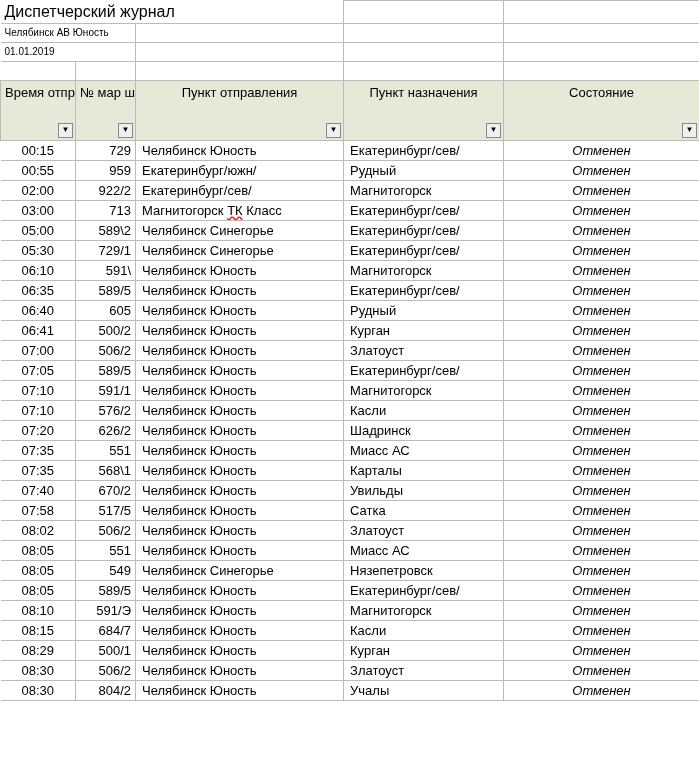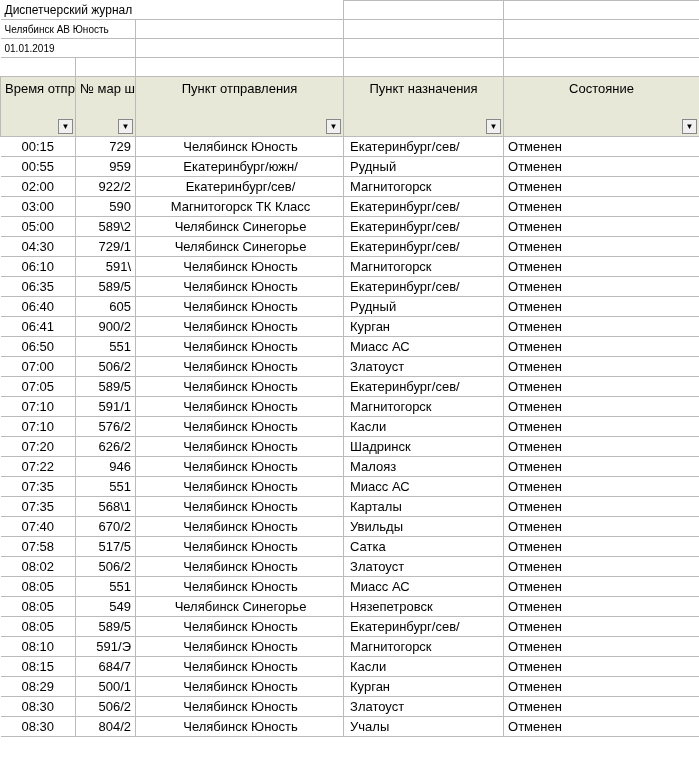--- a/index.html
+++ b/index.html
@@ -18,21 +18,21 @@
   }
   td, th {
     border: 1px solid #bbb;
     padding: 2px 4px;
     vertical-align: middle;
     height: 19px;
     overflow: hidden;
     white-space: nowrap;
   }
   .title-cell {
-    font-size: 12px;
+    font-size: 16px;
     border-left: none;
     border-top: none;
   }
   .meta-cell {
     font-size: 10px;
     border-left: none;
   }
   .header-row td, .header-row th {
     background: #e8e8d8;
     height: 60px;
@@ -60,25 +60,26 @@
     line-height: 1;
     cursor: pointer;
   }
   col.c1 { width: 75px; }
   col.c2 { width: 60px; }
   col.c3 { width: 208px; }
   col.c4 { width: 160px; }
   col.c5 { width: 196px; }
   .col-time { text-align: center; margin-top: 36px; }
   .col-route { text-align: right; }
-  .col-dep { text-align: center; padding-left: 6px; }
+  .col-dep { text-align: left; padding-left: 6px; }
   .col-dest { text-align: left; padding-left: 6px; }
-  .col-status { text-align: left; }
+  .col-status { text-align: center; font-style: italic; }
   .noleft { border-left: none; }
   .spell-err {
+    text-decoration: underline;
     text-decoration-style: wavy;
     text-decoration-color: red;
   }
 </style>
 </head>
 <body>
 
 <table>
   <colgroup>
     <col class="c1">
@@ -155,34 +156,34 @@
       </tr>
       <tr>
         <td class="col-time noleft">02:00</td>
         <td class="col-route">922/2</td>
         <td class="col-dep">Екатеринбург/сев/</td>
         <td class="col-dest">Магнитогорск</td>
         <td class="col-status">Отменен</td>
       </tr>
       <tr>
         <td class="col-time noleft">03:00</td>
-        <td class="col-route">590</td>
+        <td class="col-route">713</td>
         <td class="col-dep">Магнитогорск <span class="spell-err">ТК</span> Класс</td>
         <td class="col-dest">Екатеринбург/сев/</td>
         <td class="col-status">Отменен</td>
       </tr>
       <tr>
         <td class="col-time noleft">05:00</td>
         <td class="col-route">589\2</td>
         <td class="col-dep">Челябинск Синегорье</td>
         <td class="col-dest">Екатеринбург/сев/</td>
         <td class="col-status">Отменен</td>
       </tr>
       <tr>
-        <td class="col-time noleft">04:30</td>
+        <td class="col-time noleft">05:30</td>
         <td class="col-route">729/1</td>
         <td class="col-dep">Челябинск Синегорье</td>
         <td class="col-dest">Екатеринбург/сев/</td>
         <td class="col-status">Отменен</td>
       </tr>
       <tr>
         <td class="col-time noleft">06:10</td>
         <td class="col-route">591\</td>
         <td class="col-dep">Челябинск Юность</td>
         <td class="col-dest">Магнитогорск</td>
@@ -197,30 +198,23 @@
       </tr>
       <tr>
         <td class="col-time noleft">06:40</td>
         <td class="col-route">605</td>
         <td class="col-dep">Челябинск Юность</td>
         <td class="col-dest">Рудный</td>
         <td class="col-status">Отменен</td>
       </tr>
       <tr>
         <td class="col-time noleft">06:41</td>
-        <td class="col-route">900/2</td>
+        <td class="col-route">500/2</td>
         <td class="col-dep">Челябинск Юность</td>
         <td class="col-dest">Курган</td>
-        <td class="col-status">Отменен</td>
-      </tr>
-      <tr>
-        <td class="col-time noleft">06:50</td>
-        <td class="col-route">551</td>
-        <td class="col-dep">Челябинск Юность</td>
-        <td class="col-dest">Миасс АС</td>
         <td class="col-status">Отменен</td>
       </tr>
       <tr>
         <td class="col-time noleft">07:00</td>
         <td class="col-route">506/2</td>
         <td class="col-dep">Челябинск Юность</td>
         <td class="col-dest">Златоуст</td>
         <td class="col-status">Отменен</td>
       </tr>
       <tr>
@@ -242,27 +236,20 @@
         <td class="col-route">576/2</td>
         <td class="col-dep">Челябинск Юность</td>
         <td class="col-dest">Касли</td>
         <td class="col-status">Отменен</td>
       </tr>
       <tr>
         <td class="col-time noleft">07:20</td>
         <td class="col-route">626/2</td>
         <td class="col-dep">Челябинск Юность</td>
         <td class="col-dest">Шадринск</td>
-        <td class="col-status">Отменен</td>
-      </tr>
-      <tr>
-        <td class="col-time noleft">07:22</td>
-        <td class="col-route">946</td>
-        <td class="col-dep">Челябинск Юность</td>
-        <td class="col-dest">Малояз</td>
         <td class="col-status">Отменен</td>
       </tr>
       <tr>
         <td class="col-time noleft">07:35</td>
         <td class="col-route">551</td>
         <td class="col-dep">Челябинск Юность</td>
         <td class="col-dest">Миасс АС</td>
         <td class="col-status">Отменен</td>
       </tr>
       <tr>

